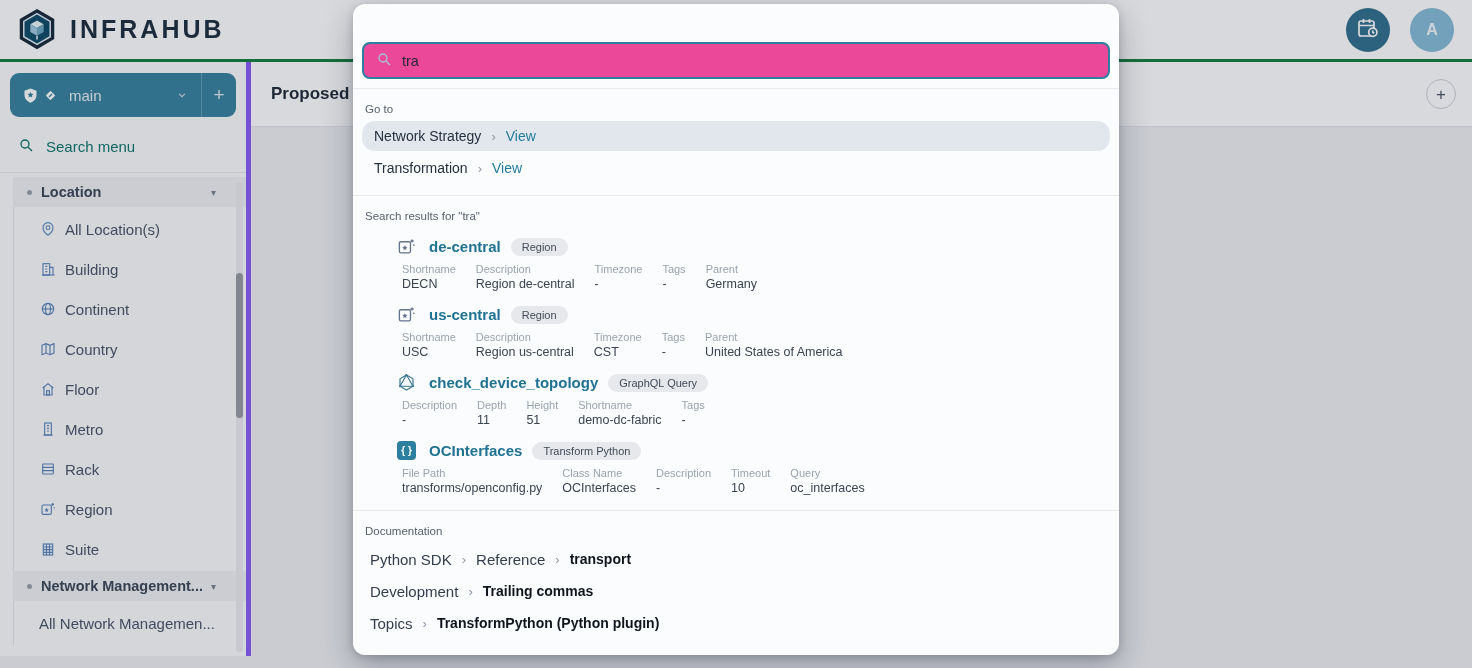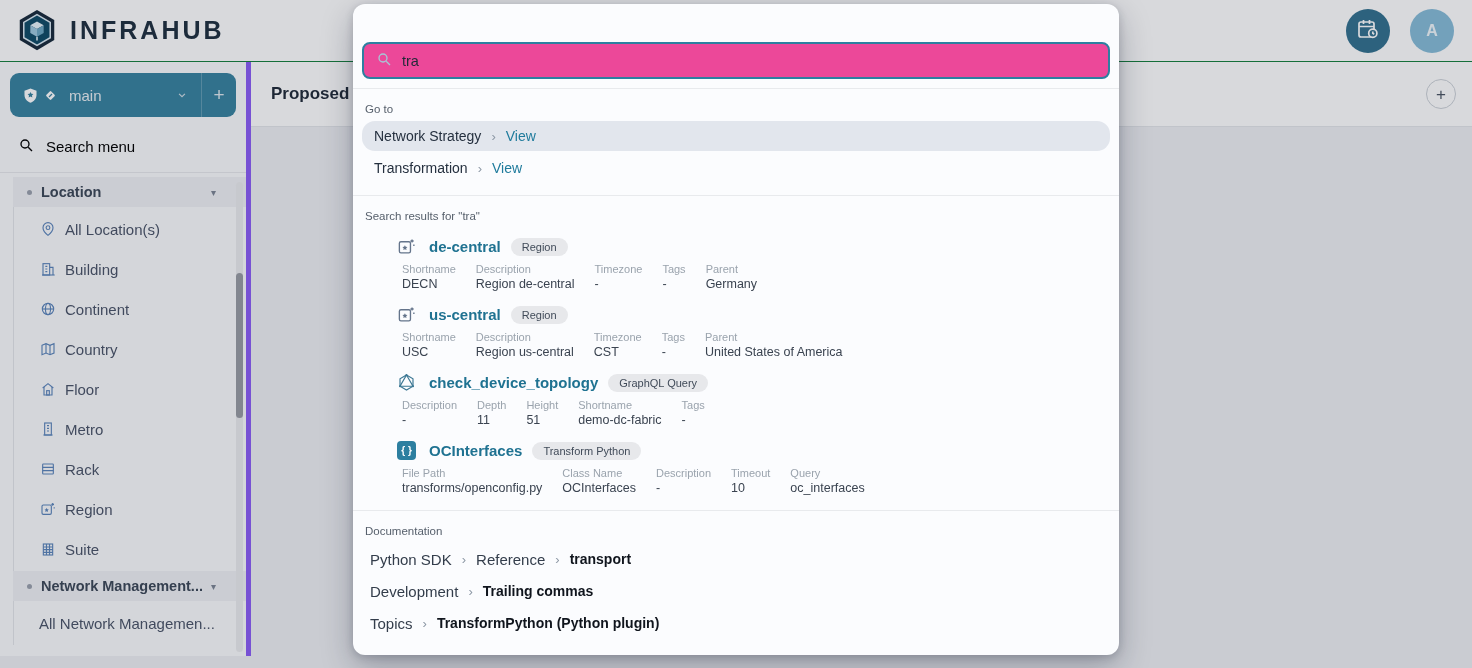--- a/index.html
+++ b/index.html
@@ -2,21 +2,21 @@
 <html style="--accent: #1f7b9c; --branch-bg: #37829f; --cal-bg: #32708e; --avatar-bg: #86bcd8;"><head>
 <meta charset="utf-8">
 <style>
   * { margin:0; padding:0; box-sizing:border-box; }
   html,body { width:1472px; height:668px; overflow:hidden; background:#fff;
               font-family:"Liberation Sans","DejaVu Sans",sans-serif; }
   .stage { position:relative; width:1472px; height:668px; overflow:hidden; background:#eef0f3; }
 
   
   .top-header { position:absolute; top:0; left:0; right:0; height:62px; background:#fff;
-                border-bottom:1px solid #15803d; display:flex; align-items:center; z-index:1; }
+                border-bottom:3px solid #15803d; display:flex; align-items:center; z-index:1; }
   .logo-link { display:flex; align-items:center; gap:10px; padding-left:14px; cursor:pointer; }
   .logo-hex svg { width:46px; height:46px; display:block; }
   .brand-text { font-size:25px; font-weight:800; letter-spacing:3px; color:#1e2e3e; }
   .header-actions { margin-left:auto; display:flex; align-items:center; gap:20px; padding-right:18px; }
   .circle-btn { width:44px; height:44px; border-radius:50%; display:flex; align-items:center;
                 justify-content:center; cursor:pointer; border:none; }
   .cal-btn { background:var(--cal-bg); }
   .cal-btn svg { width:24px; height:24px; }
   .avatar { background:var(--avatar-bg); color:rgba(255,255,255,.88); font-size:16px; font-weight:600; }
 
@@ -27,21 +27,21 @@
                    display:flex; align-items:center; padding:0 0 0 12px; cursor:pointer; }
   .branch-icons { display:flex; align-items:center; gap:3px; }
   .branch-icons svg { width:17px; height:17px; display:block; }
   .branch-name { color:#e9eff3; font-size:15px; margin-left:10px; }
   .branch-caret { margin-left:auto; color:#cfdde4; display:flex; }
   .branch-caret svg { width:14px; height:14px; }
   .branch-divider { width:1px; height:44px; background:rgba(255,255,255,.22); margin:0 0 0 12px; }
   .branch-add { width:34px; color:#dfe9ee; font-size:19px; text-align:center; line-height:44px; cursor:pointer; }
 
   .menu-search { display:flex; align-items:center; gap:12px; height:38px; margin:10px 6px 0 6px;
-                 padding:0 12px; color:#000000; font-size:15px; cursor:text; }
+                 padding:0 12px; color:#0f766e; font-size:15px; cursor:text; }
   .menu-search svg { width:16px; height:16px; flex:none; }
   .menu-search-divider { height:1px; background:#e7e8ec; margin-top:7px; }
 
   .side-nav { padding-top:4px; }
   .side-section-header { margin-left:13px; height:30px; background:#f0f1f4; display:flex;
                          align-items:center; padding:0 30px 0 14px; cursor:pointer; }
   .bullet { width:5px; height:5px; border-radius:50%; background:#9aa1ad; margin-right:9px; flex:none; }
   .side-section-label { font-size:14.5px; font-weight:600; color:#3c4757; white-space:nowrap;
                         overflow:hidden; text-overflow:ellipsis; }
   .caret { margin-left:auto; color:#7c8594; font-size:10px; padding-left:4px; }

